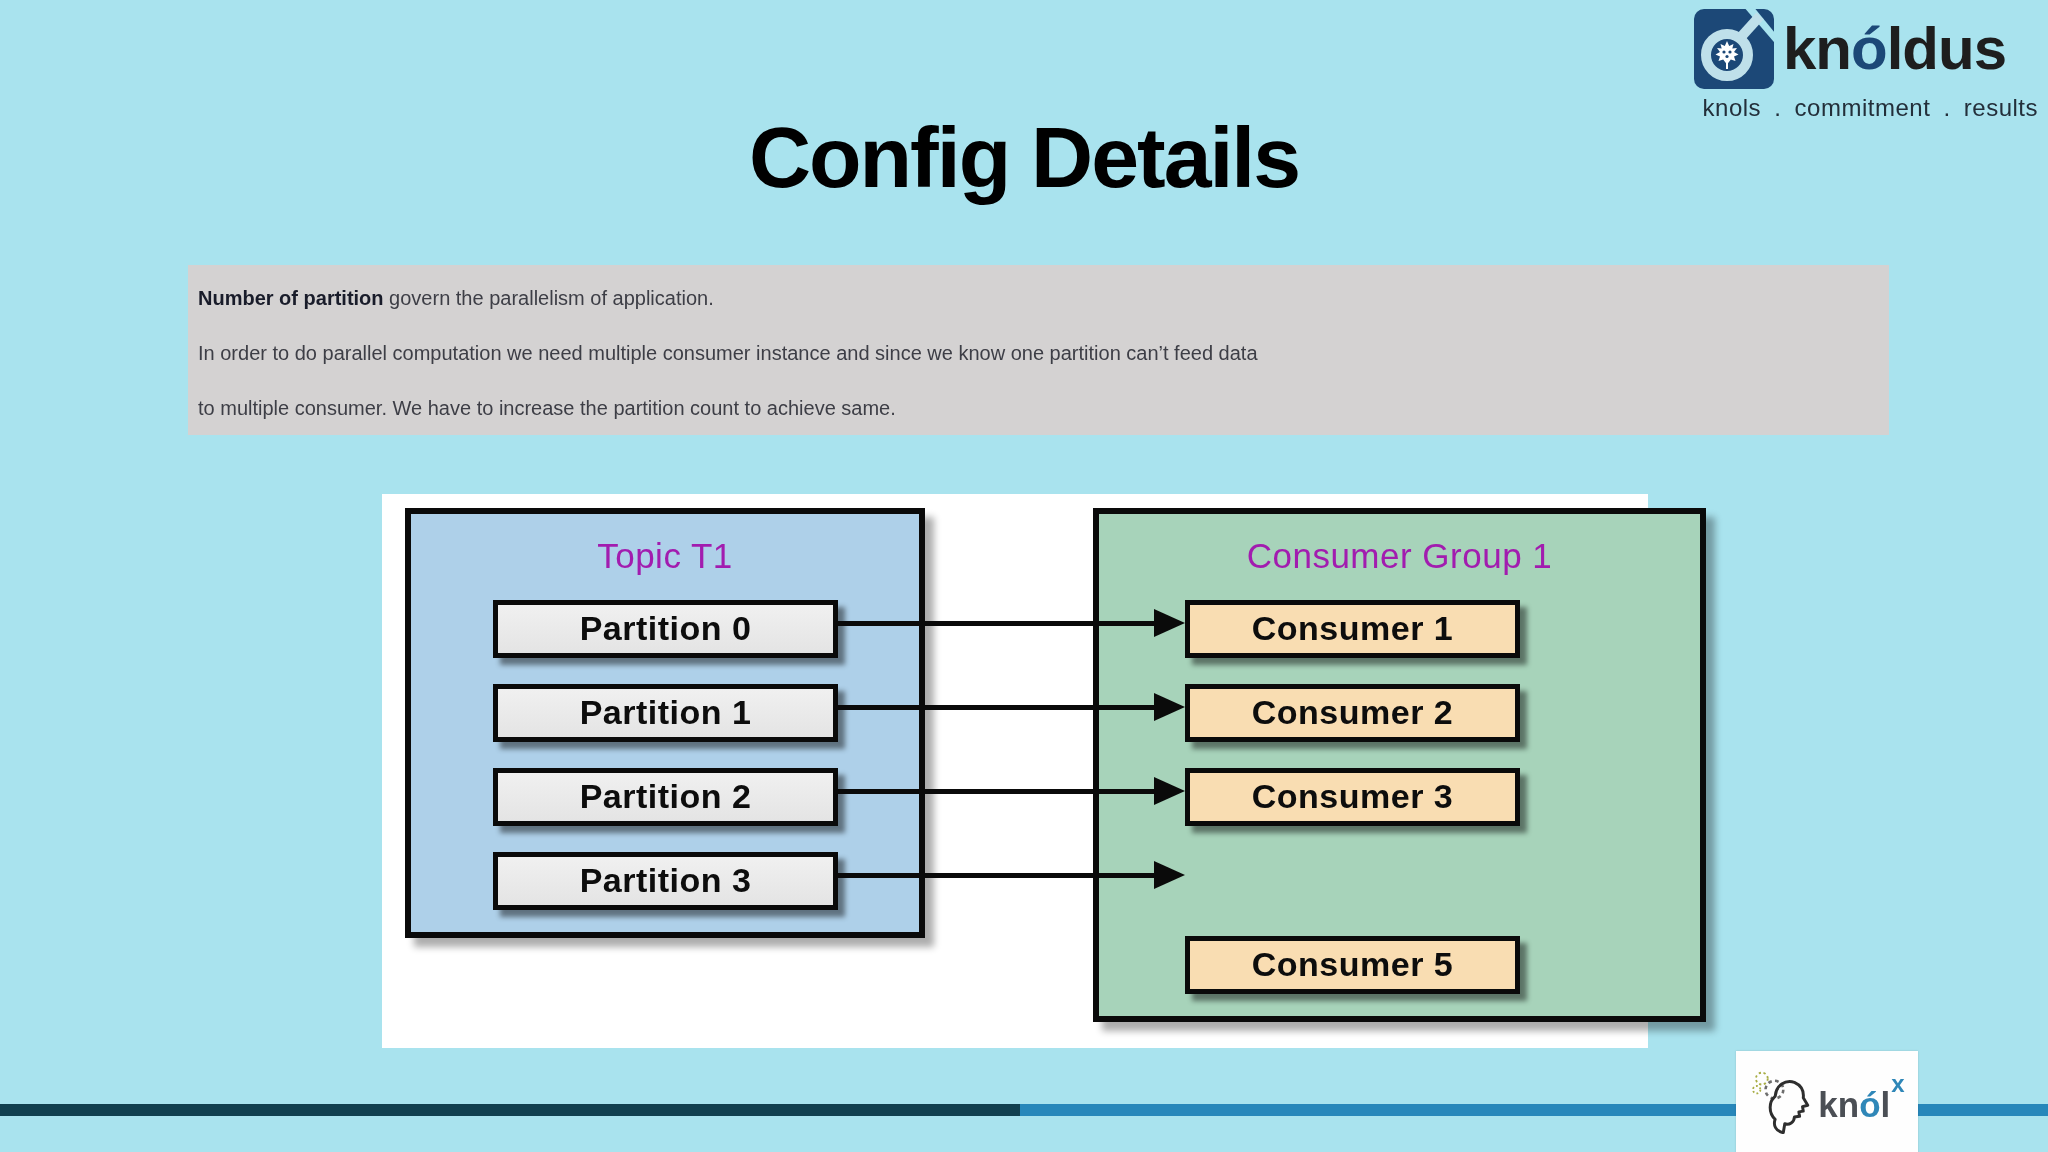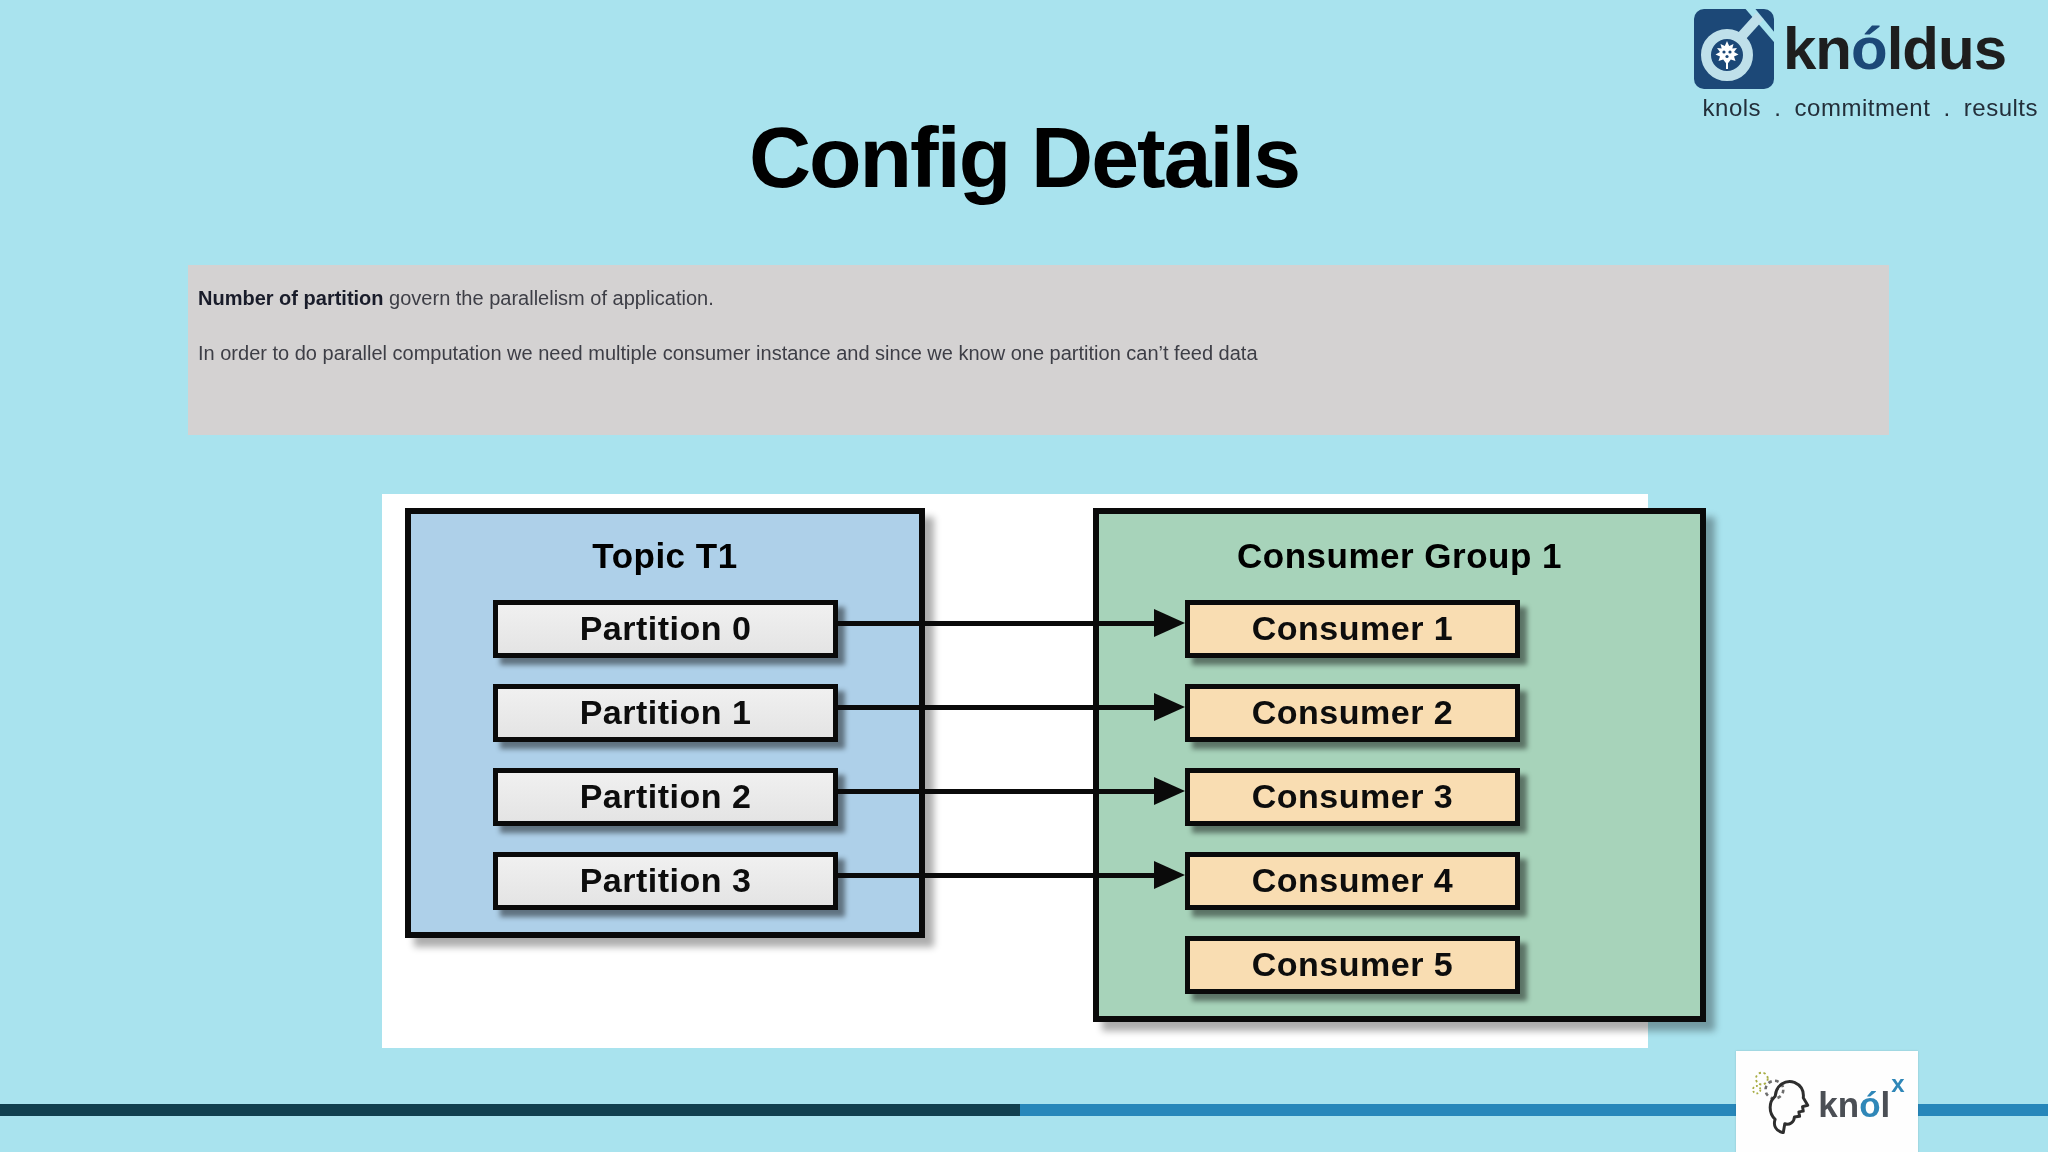--- a/index.html
+++ b/index.html
@@ -41,21 +41,21 @@
     background:#ffffff;
   }
   .big-box{
     position:absolute;box-sizing:border-box;border:6px solid #0a0a0a;
     box-shadow:9px 9px 7px rgba(0,0,0,0.32);
   }
   .topic-box{left:23px;top:14px;width:520px;height:430px;background:#aed0e9;}
   .group-box{left:711px;top:14px;width:613px;height:514px;background:#a7d3ba;}
   .box-title{
     position:absolute;top:22px;left:0;width:100%;text-align:center;
-    font-size:35px;font-weight:700;color:#000000;letter-spacing:0.5px;
+    font-size:35px;font-weight:400;color:#a21caf;letter-spacing:0.5px;
   }
   .inner-box{
     position:absolute;box-sizing:border-box;height:58px;
     border:5px solid #0a0a0a;box-shadow:7px 7px 5px rgba(0,0,0,0.45);
     text-align:center;font-size:34px;font-weight:700;color:#0d0d0d;
     line-height:46px;letter-spacing:0.5px;
   }
   .part{left:82px;width:345px;background:linear-gradient(#f0f0f0,#e4e4e4);}
   .cons{left:86px;width:335px;background:#f9ddb2;}
 
@@ -102,36 +102,36 @@
         <circle cx="34" cy="48.5" r="1.6" fill="#1c4877"></circle>
       </svg>
       <div class="brand-word"><span>kn</span><span class="accent">ó</span><span>ldus</span></div>
     </div>
     <div class="brand-tagline">knols . commitment . results</div>
   </div>
 
   <div class="note">
     <p><b>Number of partition</b><span> govern the parallelism of application.</span></p>
     <p>In order to do parallel computation we need multiple consumer instance and since we know one partition can’t feed data</p>
+    <p>to multiple consumer. We have to increase the partition count to achieve same.</p>
   </div>
 
   <div class="diagram">
     <div class="big-box topic-box" id="topic-box">
       <div class="box-title">Topic T1</div>
     <div class="inner-box part" style="top: 86px;">Partition 0</div>
         <div class="inner-box part" style="top: 170px;">Partition 1</div>
         <div class="inner-box part" style="top: 254px;">Partition 2</div>
         <div class="inner-box part" style="top: 338px;">Partition 3</div>
       </div>
     <div class="big-box group-box" id="group-box">
       <div class="box-title">Consumer Group 1</div>
     <div class="inner-box cons" style="top: 86px;">Consumer 1</div>
         <div class="inner-box cons" style="top: 170px;">Consumer 2</div>
         <div class="inner-box cons" style="top: 254px;">Consumer 3</div>
-        <div class="inner-box cons" style="top: 338px;">Consumer 4</div>
         <div class="inner-box cons" style="top: 422px;">Consumer 5</div>
       </div>
     <div id="arrows">
         <div class="arrow-line" style="left: 451px; width: 325px; top: 127px;"></div>
         <div class="arrow-head" style="left: 772px; top: 115px;"></div>
         <div class="arrow-line" style="left: 451px; width: 325px; top: 211px;"></div>
         <div class="arrow-head" style="left: 772px; top: 199px;"></div>
         <div class="arrow-line" style="left: 451px; width: 325px; top: 295px;"></div>
         <div class="arrow-head" style="left: 772px; top: 283px;"></div>
         <div class="arrow-line" style="left: 451px; width: 325px; top: 379px;"></div>

